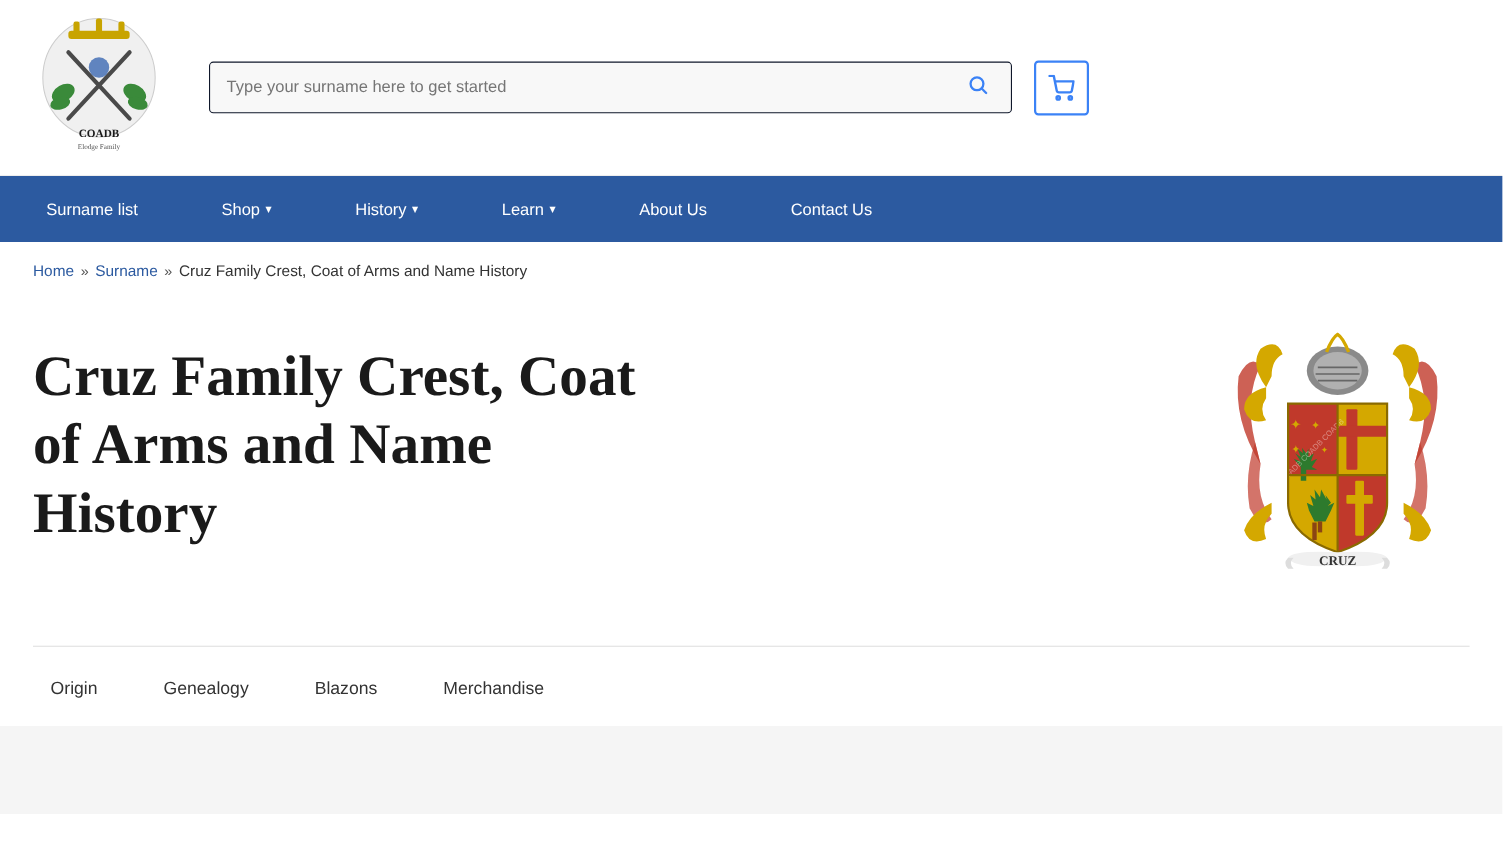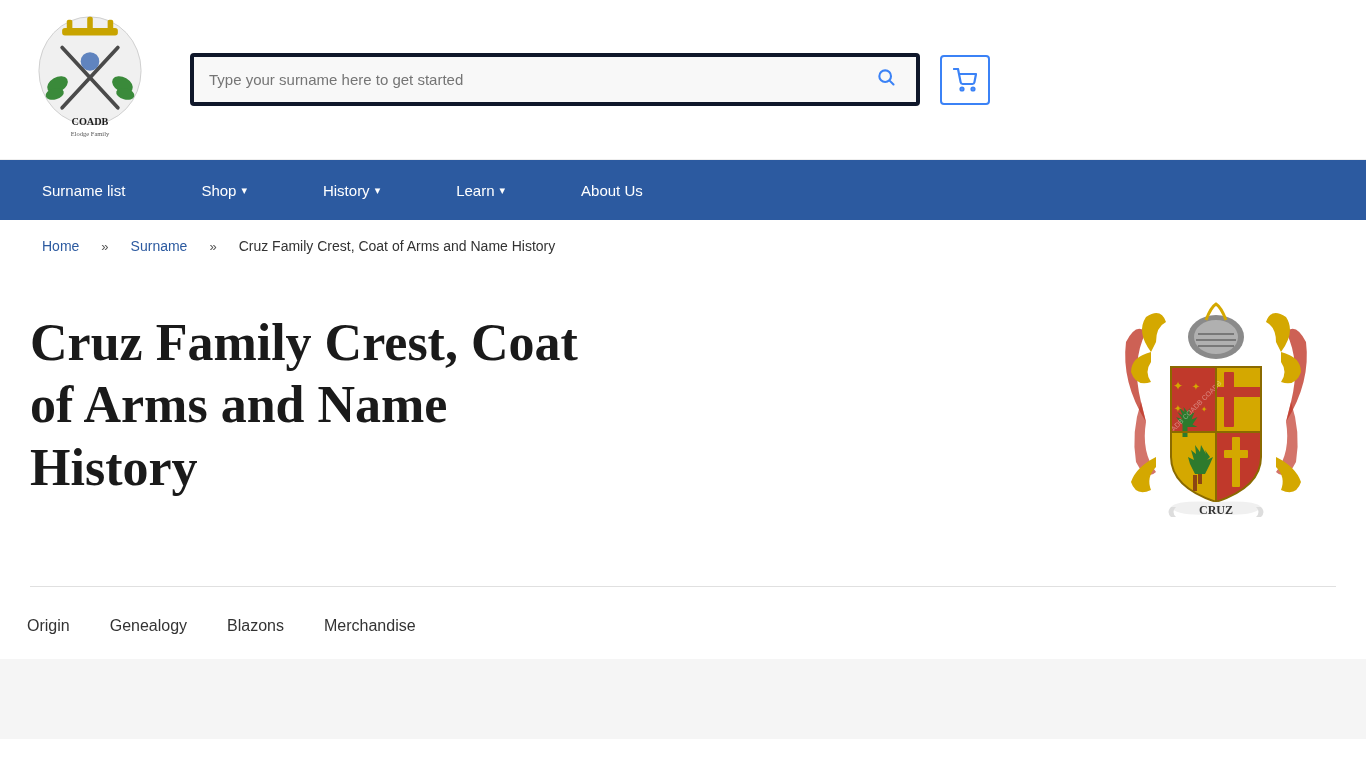--- a/index.html
+++ b/index.html
@@ -22,21 +22,21 @@
     
     .search-area {
       flex: 1;
       display: flex;
       align-items: center;
       max-width: 800px;
     }
     .search-box {
       display: flex;
       align-items: center;
-      border: 4px solid #0f172a;
+      border: 1px solid #0f172a;
       border-radius: 4px;
       background: #f8f8f8;
       padding: 10px 15px;
       flex: 1;
     }
     .search-box input {
       border: none;
       background: transparent;
       outline: none;
       font-size: 15px;
@@ -89,27 +89,27 @@
       white-space: nowrap;
       text-decoration: none;
     }
     .nav-item .chevron {
       margin-left: 5px;
       font-size: 11px;
     }
 
     
     .breadcrumb {
-      padding: 18px 42px;
+      padding: 18px 30px;
       font-family: sans-serif;
       font-size: 14px;
       color: #555;
       display: flex;
       align-items: center;
-      gap: 22px;
+      gap: 6px;
     }
     .breadcrumb a {
       color: #2c5aa0;
       text-decoration: none;
     }
     .breadcrumb .sep { color: #555; font-size: 13px; }
     .breadcrumb .current { color: #333; }
 
     
     .main-content {
@@ -139,23 +139,23 @@
 
     
     .divider {
       height: 1px;
       background: #e0e0e0;
       margin: 0 30px;
     }
 
     
     .tabs-area {
-      padding: 30px 30px 20px 27px;
-      display: flex;
-      gap: 40px;
+      padding: 30px 30px 20px 46px;
+      display: flex;
+      gap: 60px;
       align-items: center;
     }
     .tab-item {
       font-family: sans-serif;
       font-size: 16px;
       color: #333;
       cursor: pointer;
       padding-bottom: 4px;
     }
 
@@ -233,20 +233,23 @@
     <span>History</span>
     <span class="chevron">▾</span>
   </a>
   <a class="nav-item">
     <span>Learn</span>
     <span class="chevron">▾</span>
   </a>
   <a class="nav-item">
     <span>About Us</span>
   </a>
+  <a class="nav-item">
+    <span>Contact Us</span>
+  </a>
 </nav>
 
 <div class="breadcrumb">
   <a href="#">Home</a>
   <span class="sep">»</span>
   <a href="#">Surname</a>
   <span class="sep">»</span>
   <span class="current">Cruz Family Crest, Coat of Arms and Name History</span>
 </div>
 

